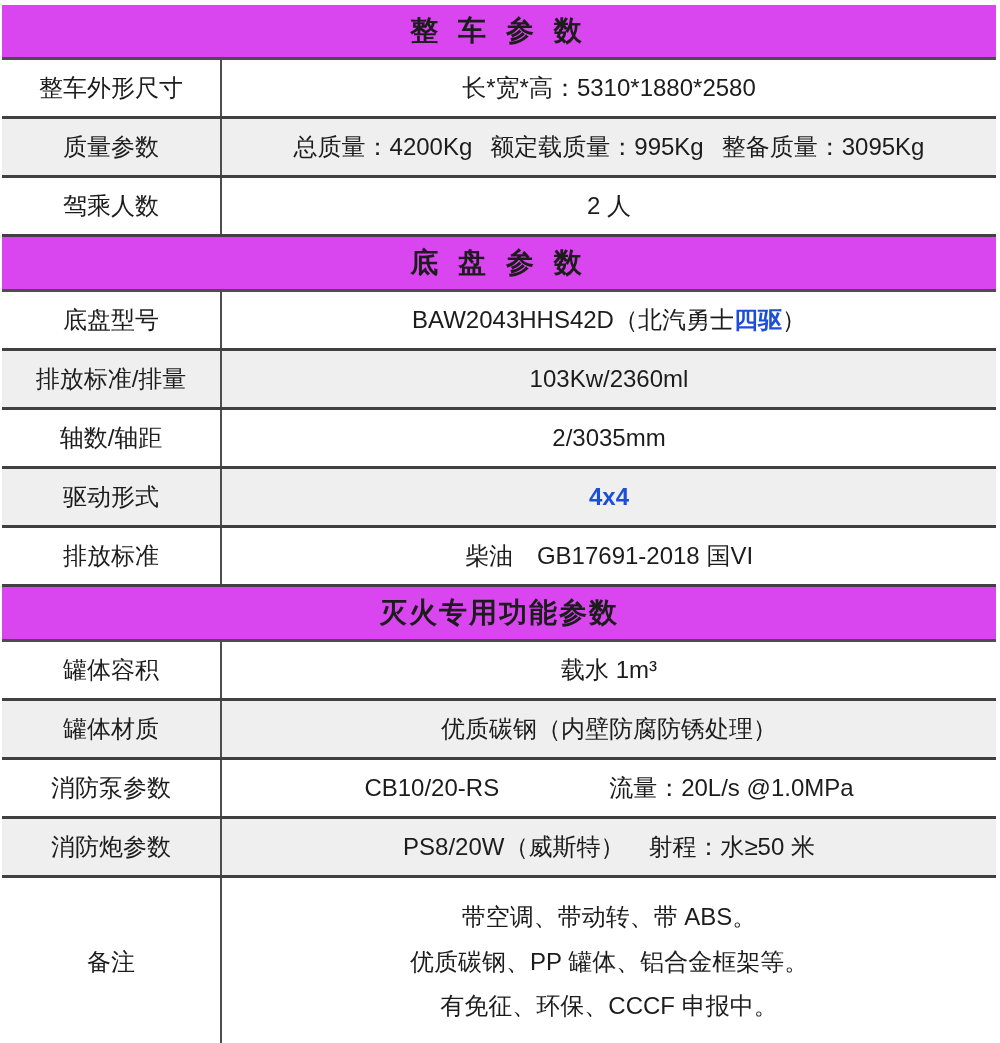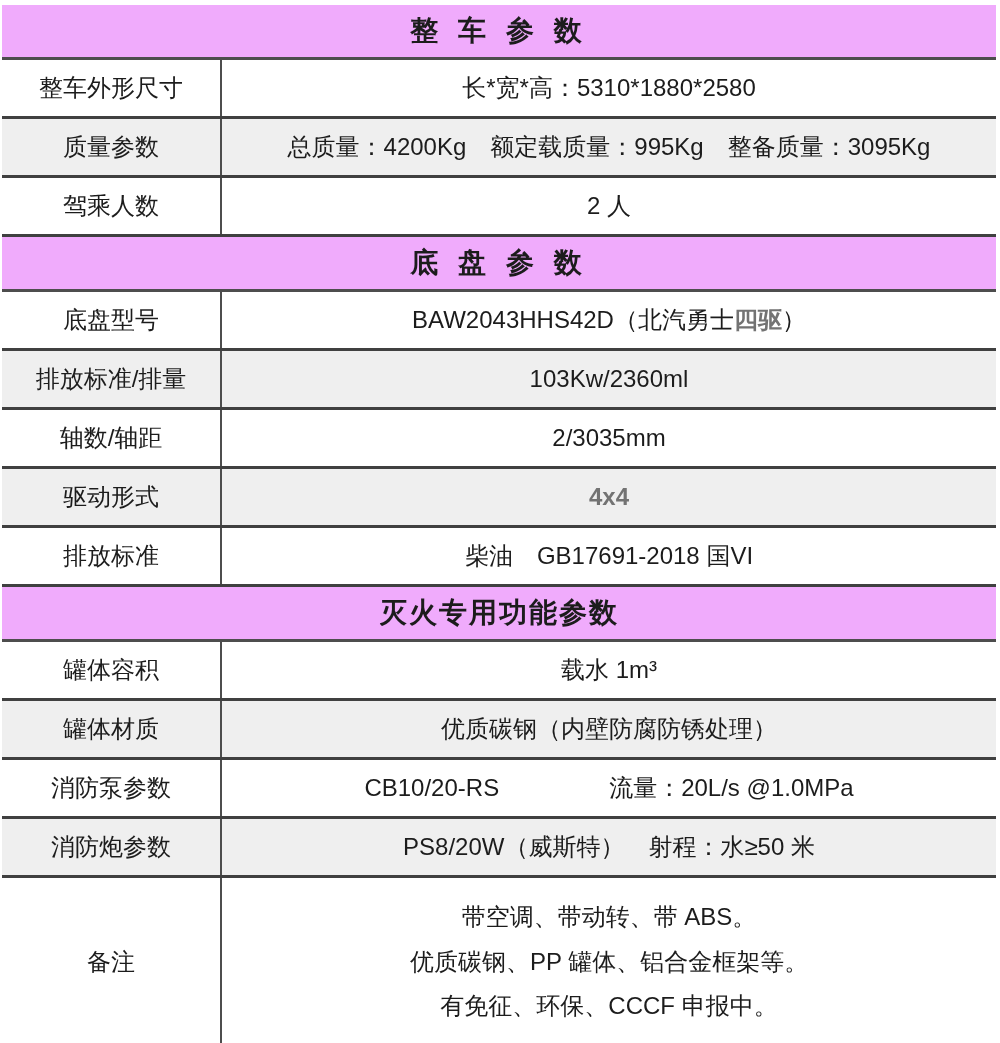--- a/index.html
+++ b/index.html
@@ -6,21 +6,21 @@
   body {
     width: 1000px;
     font-family: "Liberation Sans", "DejaVu Sans", sans-serif;
     color: #1c1c1c;
     -webkit-font-smoothing: antialiased;
   }
   .spec-table {
     margin: 5px 4px 0 2px;
   }
   .sec-header {
-    background: #f0abfc;
+    background: #d946ef;
     height: 52px;
     display: flex;
     align-items: center;
     justify-content: center;
     font-weight: bold;
     font-size: 28px;
     border-bottom: 3px solid #4d4d4d;
   }
   .sec-header.spaced { letter-spacing: 6px; }
   .sec-header.tight  { letter-spacing: 2px; }
@@ -43,28 +43,28 @@
     text-align: center;
   }
   .row .value {
     flex: 1;
     display: flex;
     align-items: center;
     justify-content: center;
     font-size: 24px;
     text-align: center;
   }
-  .value.mass  { gap: 24px; }
+  .value.mass  { gap: 18px; }
   .value.pump  { gap: 110px; }
   .value.remark {
     flex-direction: column;
     justify-content: space-evenly;
     padding: 10px 0;
   }
-  .red { color: #737373; font-weight: bold; }
+  .red { color: #1d4ed8; font-weight: bold; }
 </style>
 </head>
 <body>
 
 <div class="spec-table">
 
   <div class="sec-header spaced">整 车 参 数</div>
 
   <div class="row">
     <div class="label">整车外形尺寸</div>

